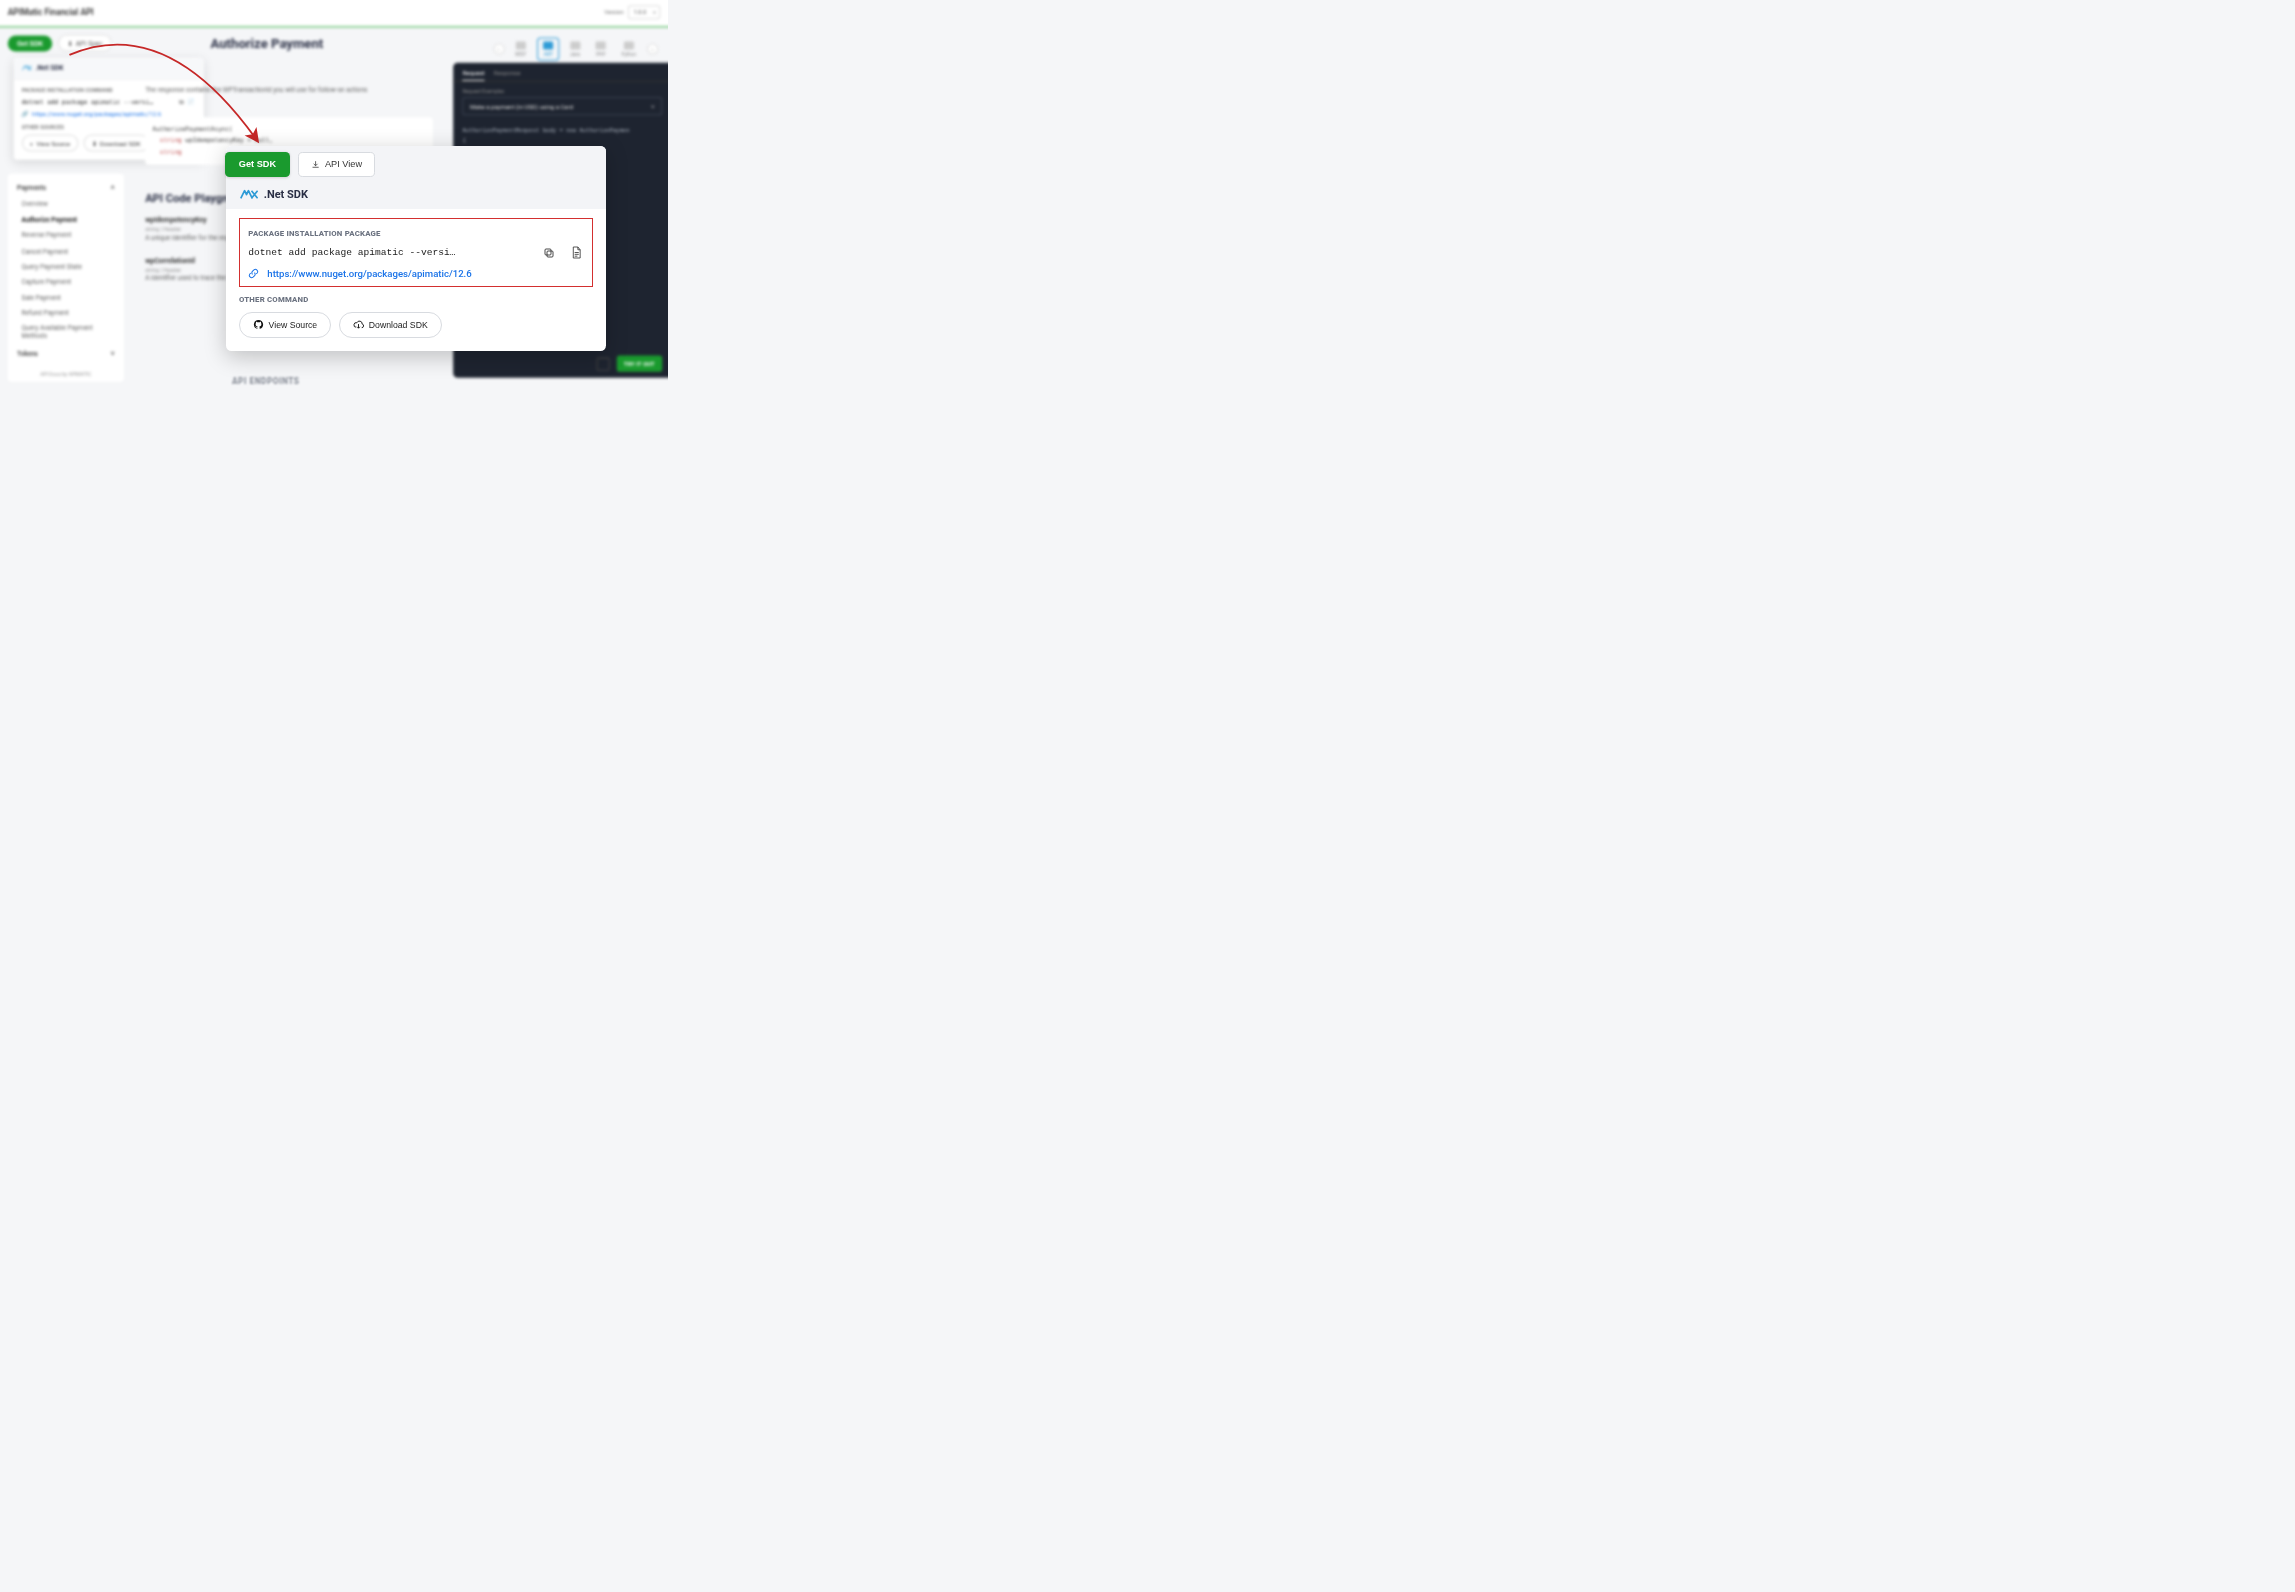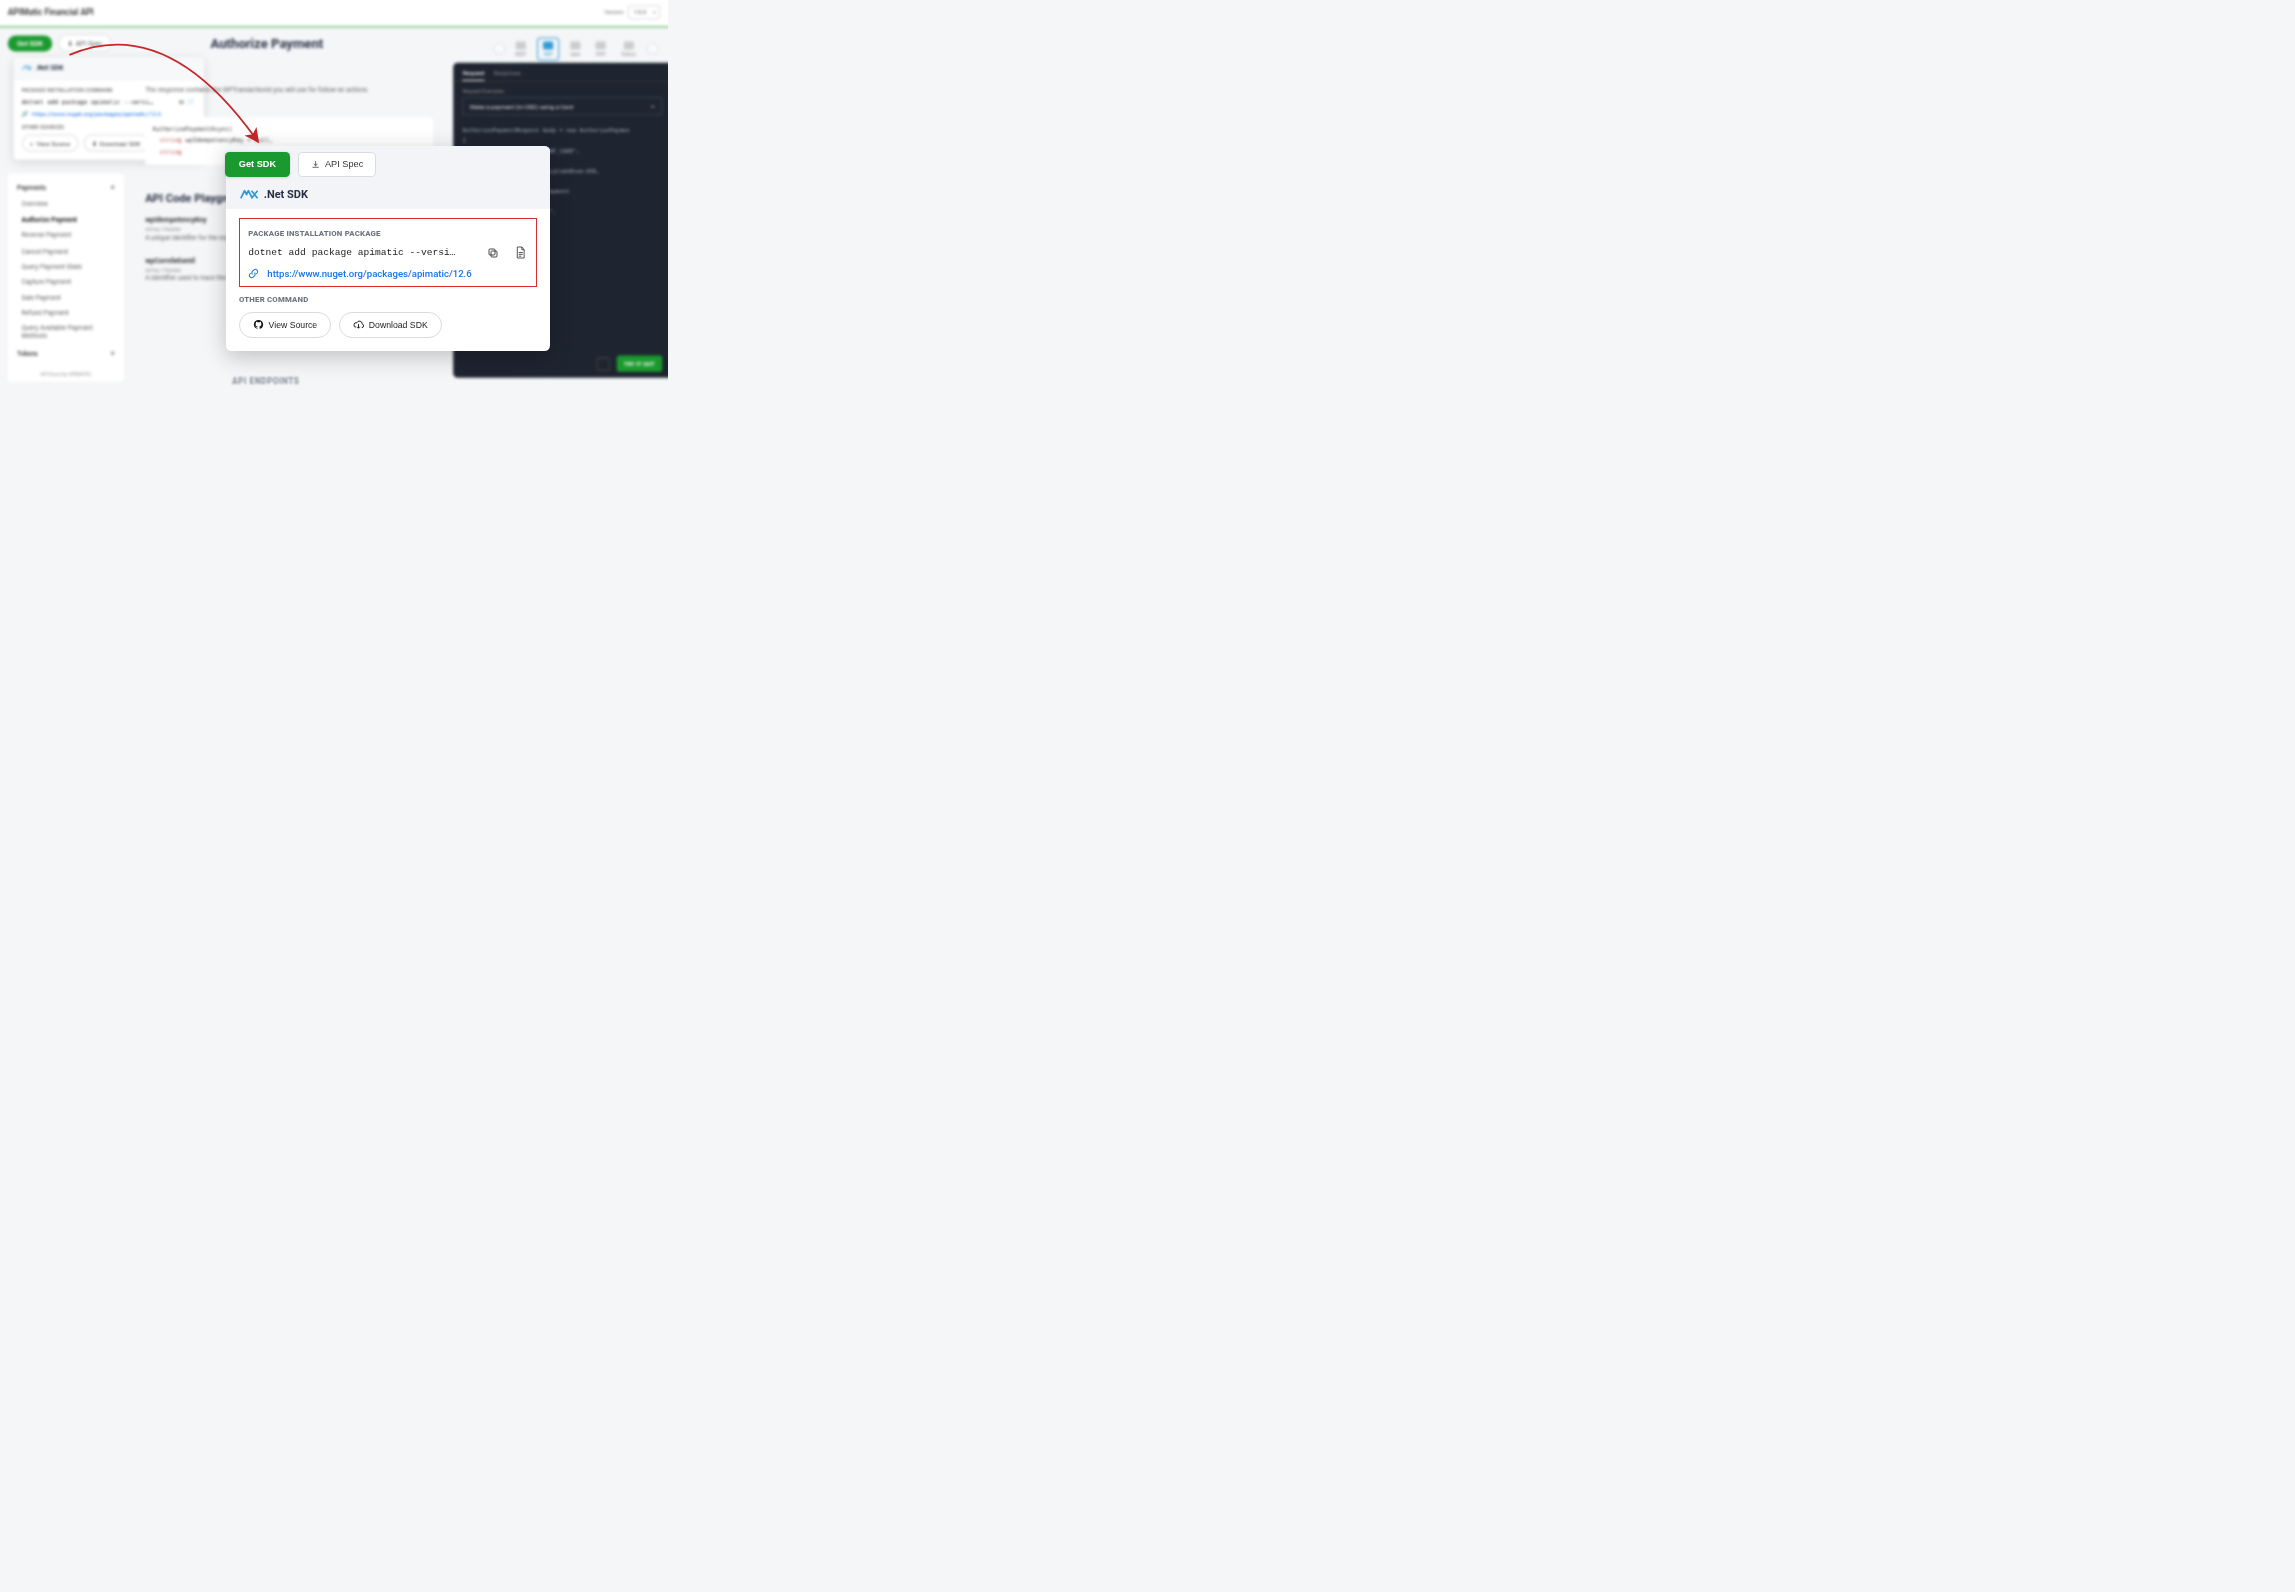--- a/index.html
+++ b/index.html
@@ -354,21 +354,21 @@
     height: 119px;
     pointer-events: none;
     z-index: 40;
   }
 
   
   .sdk-popover-lg {
     position: absolute;
     top: 146px;
     left: 226px;
-    width: 324px;
+    width: 380px;
     background: #fff;
     border-radius: 5.5px;
     box-shadow: 0 5.5px 22px rgba(0,0,0,0.22);
     z-index: 50;
     overflow: hidden;
   }
   .toolbar-lg {
     position: absolute;
     top: 152px;
     left: 225px;
@@ -659,21 +659,21 @@
   </defs>
   <path d="M 50 50 Q 260 -40 455 230" stroke="#c62828" stroke-width="4" fill="none" marker-end="url(#arrowhead)"></path>
 </svg>
 
 <div class="toolbar-lg">
   <button class="btn-green-lg">Get SDK</button>
   <button class="btn-white-lg">
     <svg width="9.2" height="9.2" viewBox="0 0 24 24" fill="none" stroke="#333" stroke-width="2">
       <path d="M12 3 L12 15 M7 10 L12 15 L17 10 M4 19 L20 19"></path>
     </svg>
-    <span>API Spec</span>
+    <span>API View</span>
   </button>
 </div>
 
 <div class="sdk-popover-lg">
   <div class="hdr">
     <svg width="18.4" height="11" viewBox="0 0 48 28">
       <path d="M2 24 L12 4 L17 14 L22 4 L32 24" stroke="#2f9bd6" stroke-width="4.5" fill="none" stroke-linejoin="round"></path>
       <path d="M30 4 L46 24 M46 4 L30 24" stroke="#2f9bd6" stroke-width="4.5" fill="none"></path>
     </svg>
     <span>.Net SDK</span>

